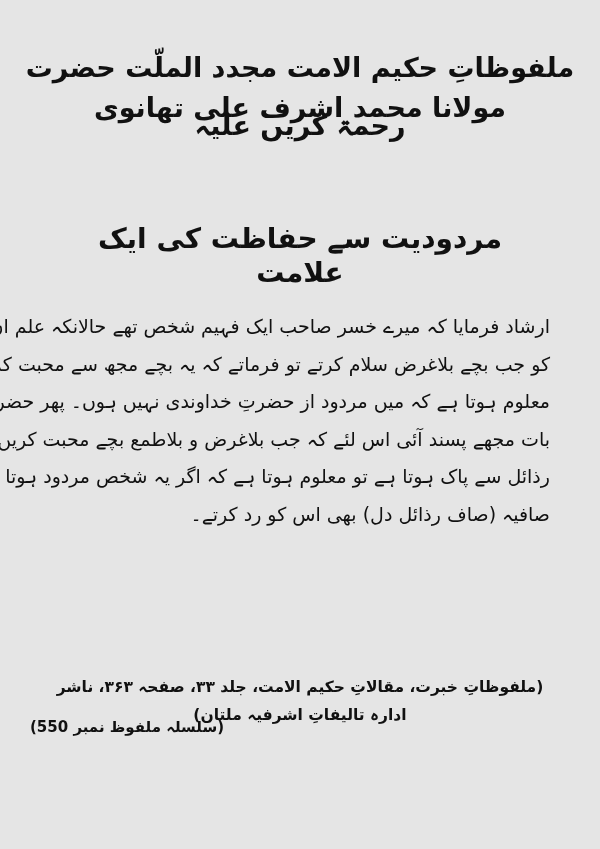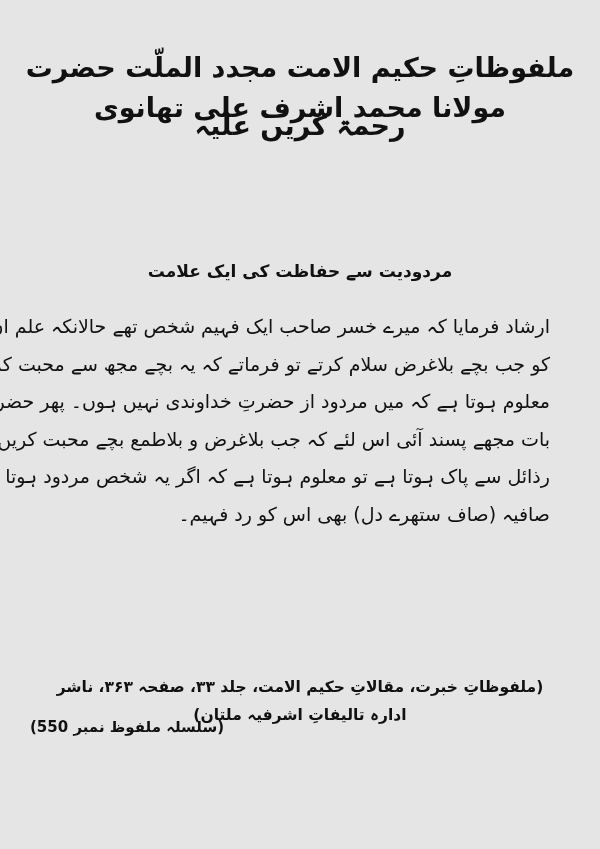--- a/index.html
+++ b/index.html
@@ -1,39 +1,39 @@
 <!DOCTYPE html>
 <html><head>
 <meta charset="utf-8">
 <style>
   html, body { margin:0; padding:0; background:#ffffff; }
   body { width:600px; height:849px; overflow:hidden; position:relative; color:#111; font-family:"DejaVu Sans", sans-serif; }
   .page { position:absolute; left:0; top:0; width:600px; height:849px; background:#e5e5e5; }
   .rtl { direction:rtl; unicode-bidi:embed; }
   .title { position:absolute; left:20px; right:20px; top:48px; text-align:center; font-size:27px; font-weight:bold; line-height:40px; }
   .subtitle { position:absolute; left:20px; right:20px; top:106px; text-align:center; font-size:27px; font-weight:bold; line-height:40px; }
-  .heading { position:absolute; left:60px; right:60px; top:222px; text-align:center; font-size:17px; font-weight:bold; line-height:34px;margin-top:32px; }
+  .heading { position:absolute; left:60px; right:60px; top:222px; text-align:center; font-size:28px; font-weight:bold; line-height:34px; }
   .body { position:absolute; left:58px; right:50px; top:308px; font-size:19px; line-height:37.5px; text-align:justify; }
   .body .line { display:block; white-space:nowrap; text-align:justify; text-align-last:justify; }
   .body .line.last { text-align-last:right; }
   .reference { position:absolute; left:40px; right:40px; top:636px; text-align:center; font-size:15.5px; font-weight:bold; line-height:28px;margin-top:37px; }
   .series { position:absolute; left:30px; top:713px; font-size:15px; font-weight:bold; line-height:28px; }
 </style>
 </head>
 <body>
 
 <div class="page">
   <div class="title rtl">ملفوظاتِ حکیم الامت مجدد الملّت حضرت مولانا محمد اشرف علی تھانوی</div>
   <div class="subtitle rtl">رحمۃ کریں علیہ</div>
   <div class="heading rtl">مردودیت سے حفاظت کی ایک علامت</div>
 
   <div class="body rtl">
     <span class="line">ارشاد فرمایا کہ میرے خسر صاحب ایک فہیم شخص تھے حالانکہ علم ان کو زیادہ نہ تھا۔ ان</span>
     <span class="line">کو جب بچے بلاغرض سلام کرتے تو فرماتے کہ یہ بچے مجھ سے محبت کرتے ہیں۔ اس سے</span>
     <span class="line">معلوم ہوتا ہے کہ میں مردود از حضرتِ خداوندی نہیں ہوں۔ پھر حضرت نے فرمایا کہ یہ</span>
     <span class="line">بات مجھے پسند آئی اس لئے کہ جب بلاغرض و بلاطمع بچے محبت کریں اور ان کا قلب اکثر</span>
     <span class="line">رذائل سے پاک ہوتا ہے تو معلوم ہوتا ہے کہ اگر یہ شخص مردود ہوتا تو ان کے قلوب</span>
-    <span class="line last">صافیہ (صاف ستھرے دل) بھی اس کو رد فہیم۔</span>
+    <span class="line last">صافیہ (صاف رذائل دل) بھی اس کو رد کرتے۔</span>
   </div>
 
   <div class="reference rtl">(ملفوظاتِ خبرت، مقالاتِ حکیم الامت، جلد ۳۳، صفحہ ۳۶۳، ناشر ادارہ تالیفاتِ اشرفیہ ملتان)</div>
   <div class="series rtl">(سلسلہ ملفوظ نمبر 550)</div>
 </div>
 
 </body></html>

